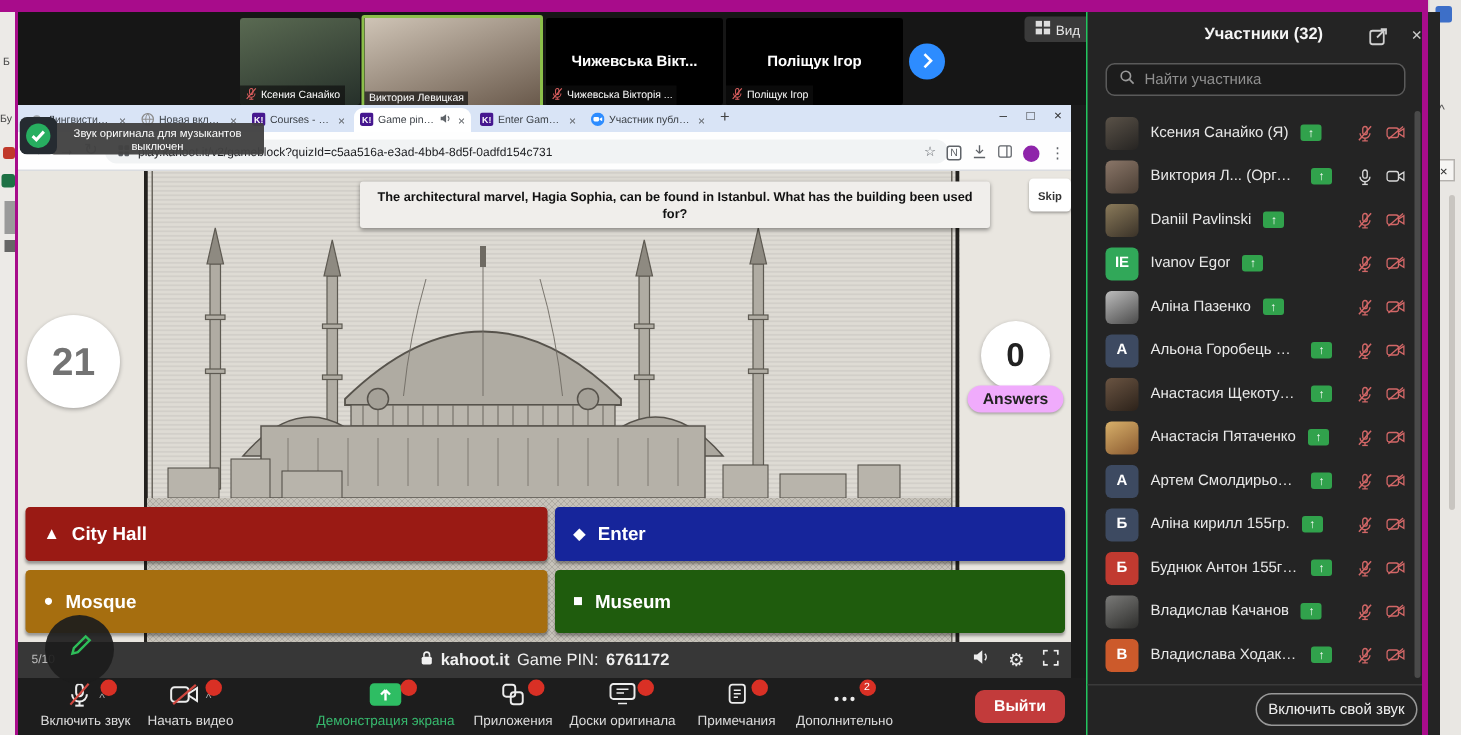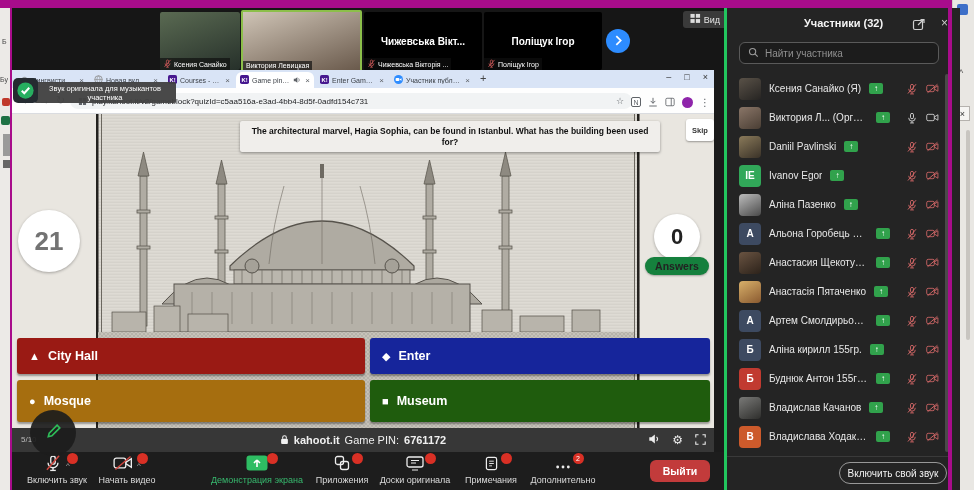--- a/index.html
+++ b/index.html
@@ -73,21 +73,21 @@
         box-shadow:0 1px 3px rgba(0,0,0,.4);display:flex;align-items:center;justify-content:center;
         font-weight:bold;font-size:8.5px;color:#111;text-align:center;padding:0 8px;line-height:1.2;}
   .skip{left:674px;top:5px;width:28px;height:22px;background:#fff;border:none;border-radius:3px;z-index:3;
         font-weight:bold;font-size:7.5px;color:#333;box-shadow:0 1px 2px rgba(0,0,0,.35);}
   .timer{left:6px;top:96px;width:62px;height:62px;border-radius:50%;background:#fff;z-index:3;
          display:flex;align-items:center;justify-content:center;font-weight:bold;font-size:26px;color:#737373;
          box-shadow:0 1px 3px rgba(0,0,0,.3);}
   .acount{left:642px;top:100px;width:46px;height:46px;border-radius:50%;background:#fff;z-index:3;
           display:flex;align-items:center;justify-content:center;font-weight:bold;font-size:22px;color:#222;
           box-shadow:0 1px 3px rgba(0,0,0,.3);}
-  .apill{left:633px;top:143px;width:64px;height:18px;border-radius:10px;background:#15803d;z-index:3;
+  .apill{left:633px;top:143px;width:64px;height:18px;border-radius:10px;background:#f0abfc;z-index:3;
          display:flex;align-items:center;justify-content:center;font-weight:bold;font-size:10.5px;color:#222;
          box-shadow:0 1px 2px rgba(0,0,0,.3);}
   .opt{position:absolute;display:flex;align-items:center;gap:8px;padding-left:12px;border-radius:3px;z-index:3;
        color:#fff;font-weight:bold;box-shadow:0 2px 2px rgba(0,0,0,.35);}
   .opt-shape{font-size:11px;line-height:1;}
   .opt-label{font-size:12.5px;}
 
   .kfooter{left:0;top:358px;width:702px;height:24px;background:rgba(33,33,33,.9);}
   .kprog{position:absolute;left:9px;top:7px;font-size:8px;color:#BBB;}
   .kcenter{position:absolute;inset:0;display:flex;align-items:center;justify-content:center;gap:5px;
@@ -102,21 +102,21 @@
   .tb-ico{height:18px;display:flex;align-items:center;justify-content:center;gap:4px;position:relative;}
   .tb-label{font-size:9px;color:#DCDCDC;margin-top:1px;white-space:nowrap;}
   .tb-label.green{color:#37B96E;}
   .tb-caret{color:#AAA;font-size:8px;}
   .tb-badge{position:absolute;top:-3px;margin-left:30px;min-width:11px;height:11px;border-radius:6px;background:#D93025;
             color:#fff;font-size:7px;display:flex;align-items:center;justify-content:center;padding:0 2px;}
   .leave{position:absolute;left:638px;top:8px;width:60px;height:22px;border:none;border-radius:6px;
          color:#fff;font-weight:bold;font-size:10.5px;cursor:pointer;}
 
   
-  .panel{left:712px;top:0;width:236px;height:482px;background:#242424;border-left:3px solid #22c55e;}
+  .panel{left:712px;top:0;width:236px;height:482px;background:#242424;border-left:1px solid #22c55e;}
   .p-title{position:absolute;left:0;top:9px;width:100%;text-align:center;font-weight:bold;font-size:11px;color:#F5F5F5;}
   .p-popout{position:absolute;right:34px;top:9px;width:14px;height:14px;}
   .p-close{position:absolute;right:12px;top:8px;font-size:12px;color:#CCC;}
   .p-search{position:absolute;left:12px;top:34px;width:200px;height:22px;background:#1C1C1C;border:1px solid #5A5A5A;
             border-radius:6px;display:flex;align-items:center;gap:6px;padding:0 8px;color:#909090;font-size:10px;}
   .p-row{position:absolute;left:0;width:224px;height:29px;display:flex;align-items:center;padding:0 12px 0 12px;gap:8px;text-align:center;}
   .p-avatar{width:22px;height:22px;border-radius:4px;flex:0 0 22px;display:flex;align-items:center;justify-content:center;
             font-weight:bold;font-size:10px;color:#fff;overflow:hidden;}
   .p-name{font-size:10px;color:#E8E8E8;white-space:nowrap;overflow:hidden;text-overflow:ellipsis;max-width:126px;}
   .p-badge{width:14px;height:11px;border-radius:2px;background:#31A24C;display:flex;align-items:center;justify-content:center;
@@ -324,21 +324,21 @@
                 <path d="M6 1v6.5M6 7.5L3.2 4.7M6 7.5l2.8-2.8M1.5 10.8h9" stroke="#5F6368" stroke-width="1.1" fill="none"></path>
               </svg></span>
           <span><svg viewBox="0 0 12 12" width="10" height="10">
                 <rect x="1" y="1.5" width="10" height="9" rx="1.5" fill="none" stroke="#5F6368" stroke-width="1"></rect>
                 <line x1="7.5" y1="1.5" x2="7.5" y2="10.5" stroke="#5F6368" stroke-width="1"></line>
               </svg></span>
           <span class="pavatar"></span>
           <span class="ch">⋮</span>
         </div>
       </div>
-      <div class="abs toast">Звук оригинала для музыкантов участника</div>
+      <div class="abs toast">Звук оригинала для музыкантов выключен</div>
       <div class="abs shield"><svg viewBox="0 0 20 20" width="25" height="25">
             <rect width="20" height="20" rx="4" fill="#252B31"></rect>
             <circle cx="10" cy="10" r="6.5" fill="#27AE60"></circle>
             <path d="M7 10.2l2 2 4-4.4" stroke="#fff" stroke-width="1.6" fill="none"></path>
           </svg></div>
 
       <div class="abs stage">
         <svg class="engraving" width="702" height="314" viewBox="0 0 702 314">
           <defs>
             <pattern id="pap" width="4" height="3" patternUnits="userSpaceOnUse">

